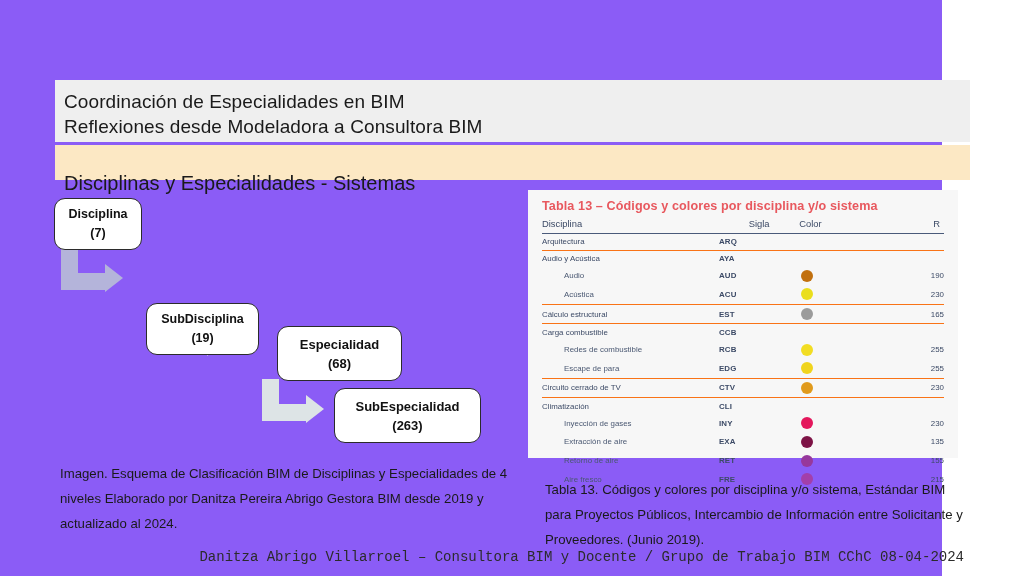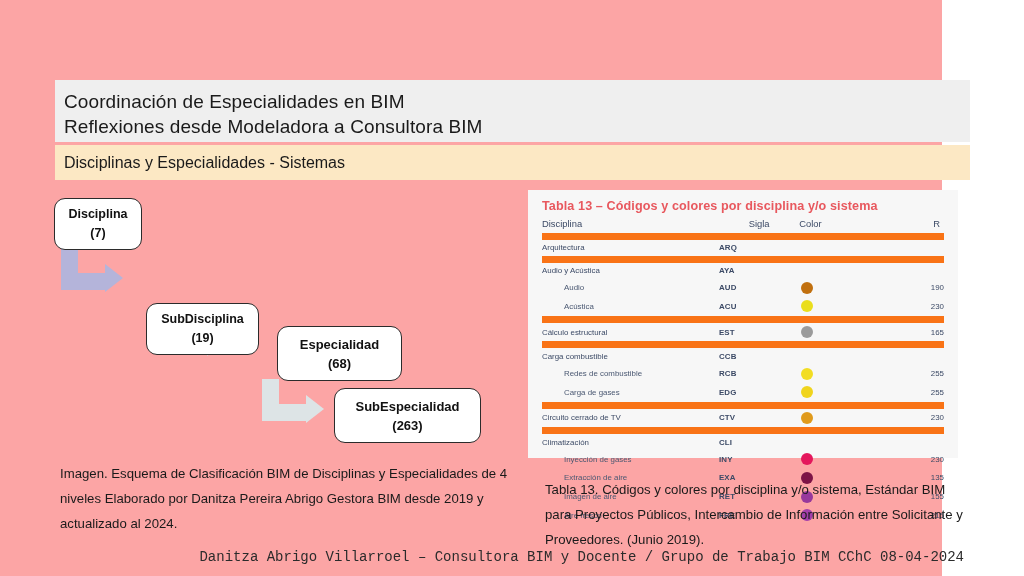--- a/index.html
+++ b/index.html
@@ -2,43 +2,44 @@
 <html><head>
 <meta charset="utf-8">
 <style>
   * { box-sizing: border-box; margin: 0; padding: 0; }
   html, body {
     width: 1024px; height: 576px;
     background: #ffffff;
     font-family: "Liberation Sans", sans-serif;
     overflow: hidden;
   }
-  .slide { position: relative; width: 942px; height: 576px; background:#fca5a5; }
+  .slide { position: relative; width: 942px; height: 576px; background:#8b5cf6; }
 
   
   .title-bar {
     position: absolute; left: 55px; top: 80px;
     width: 915px; height: 62px;
     background: #efefef;
     padding: 9px 0 0 9px;
   }
   .title-line {
     font-size: 19px; line-height: 25px;
     color: #1a1a1a; letter-spacing: .1px;
     white-space: nowrap;
   }
   .section-bar {
     position: absolute; left: 55px; top: 145px;
     width: 915px; height: 35px;
     background: #fce8c4;
     padding: 6px 0 0 9px;
   }
   .section-text {
-    font-size: 16px; line-height: 24px; color: #1a1a1a;
+    font-size: 20px; line-height: 24px; color: #1a1a1a;
     white-space: nowrap;
+    margin-top: 20px;
   }
 
   
   .diagram { position: absolute; left: 50px; top: 190px; width: 450px; height: 260px; }
   .node {
     position: absolute;
     border: 1.6px solid #2b2b2b;
     border-radius: 11px;
     background: #ffffff;
     display: flex; flex-direction: column;
@@ -115,21 +116,21 @@
   table.codes td {
     font-size: 7.9px; padding: 3.4px 0 3.3px 0;
     vertical-align: middle; color: #3c4a66;
   }
   td.disciplina { color: #2f3d57; }
   tr.group td.disciplina { font-weight: normal; }
   tr.sub td.disciplina { padding-left: 22px; color: #4a5872; }
   td.sigla { font-weight: bold; color: #3c4a66; letter-spacing: .2px; }
   td.colorcell { }
   td.rcol { text-align: right; padding-right: 4px; color: #8d97ad; }
-  tr.sep td { border-top: 7px solid #f97316; }
+  tr.sep td { border-top: 1px solid #f97316; }
   .dot {
     display: inline-block; width: 12px; height: 12px;
     border-radius: 50%; margin-left: 2px; vertical-align: middle;
   }
 
   
   .footer {
     position: absolute; left: 0; top: 549px; width: 1024px;
     text-align: right; padding-right: 60px;
     font-size: 14px; color: #2b2b2b; font-family: Liberation Mono, monospace;
@@ -233,21 +234,21 @@
             <td class="colorcell"></td>
             <td class="rcol"></td>
           </tr>
           <tr class="sub">
             <td class="disciplina">Redes de combustible</td>
             <td class="sigla">RCB</td>
             <td class="colorcell"><span class="dot" style="background: rgb(242, 221, 35);"></span></td>
             <td class="rcol">255</td>
           </tr>
           <tr class="sub">
-            <td class="disciplina">Carga de gases</td>
+            <td class="disciplina">Escape de para</td>
             <td class="sigla">EDG</td>
             <td class="colorcell"><span class="dot" style="background: rgb(240, 212, 29);"></span></td>
             <td class="rcol">255</td>
           </tr>
           <tr class="group sep">
             <td class="disciplina">Circuito cerrado de TV</td>
             <td class="sigla">CTV</td>
             <td class="colorcell"><span class="dot" style="background: rgb(224, 154, 28);"></span></td>
             <td class="rcol">230</td>
           </tr>
@@ -263,21 +264,21 @@
             <td class="colorcell"><span class="dot" style="background: rgb(228, 23, 92);"></span></td>
             <td class="rcol">230</td>
           </tr>
           <tr class="sub">
             <td class="disciplina">Extracción de aire</td>
             <td class="sigla">EXA</td>
             <td class="colorcell"><span class="dot" style="background: rgb(125, 19, 70);"></span></td>
             <td class="rcol">135</td>
           </tr>
           <tr class="sub">
-            <td class="disciplina">Imagen de aire</td>
+            <td class="disciplina">Retorno de aire</td>
             <td class="sigla">RET</td>
             <td class="colorcell"><span class="dot" style="background: rgb(151, 56, 156);"></span></td>
             <td class="rcol">155</td>
           </tr>
           <tr class="sub">
             <td class="disciplina">Aire fresco</td>
             <td class="sigla">FRE</td>
             <td class="colorcell"><span class="dot" style="background: rgb(163, 63, 170);"></span></td>
             <td class="rcol">215</td>
           </tr>

